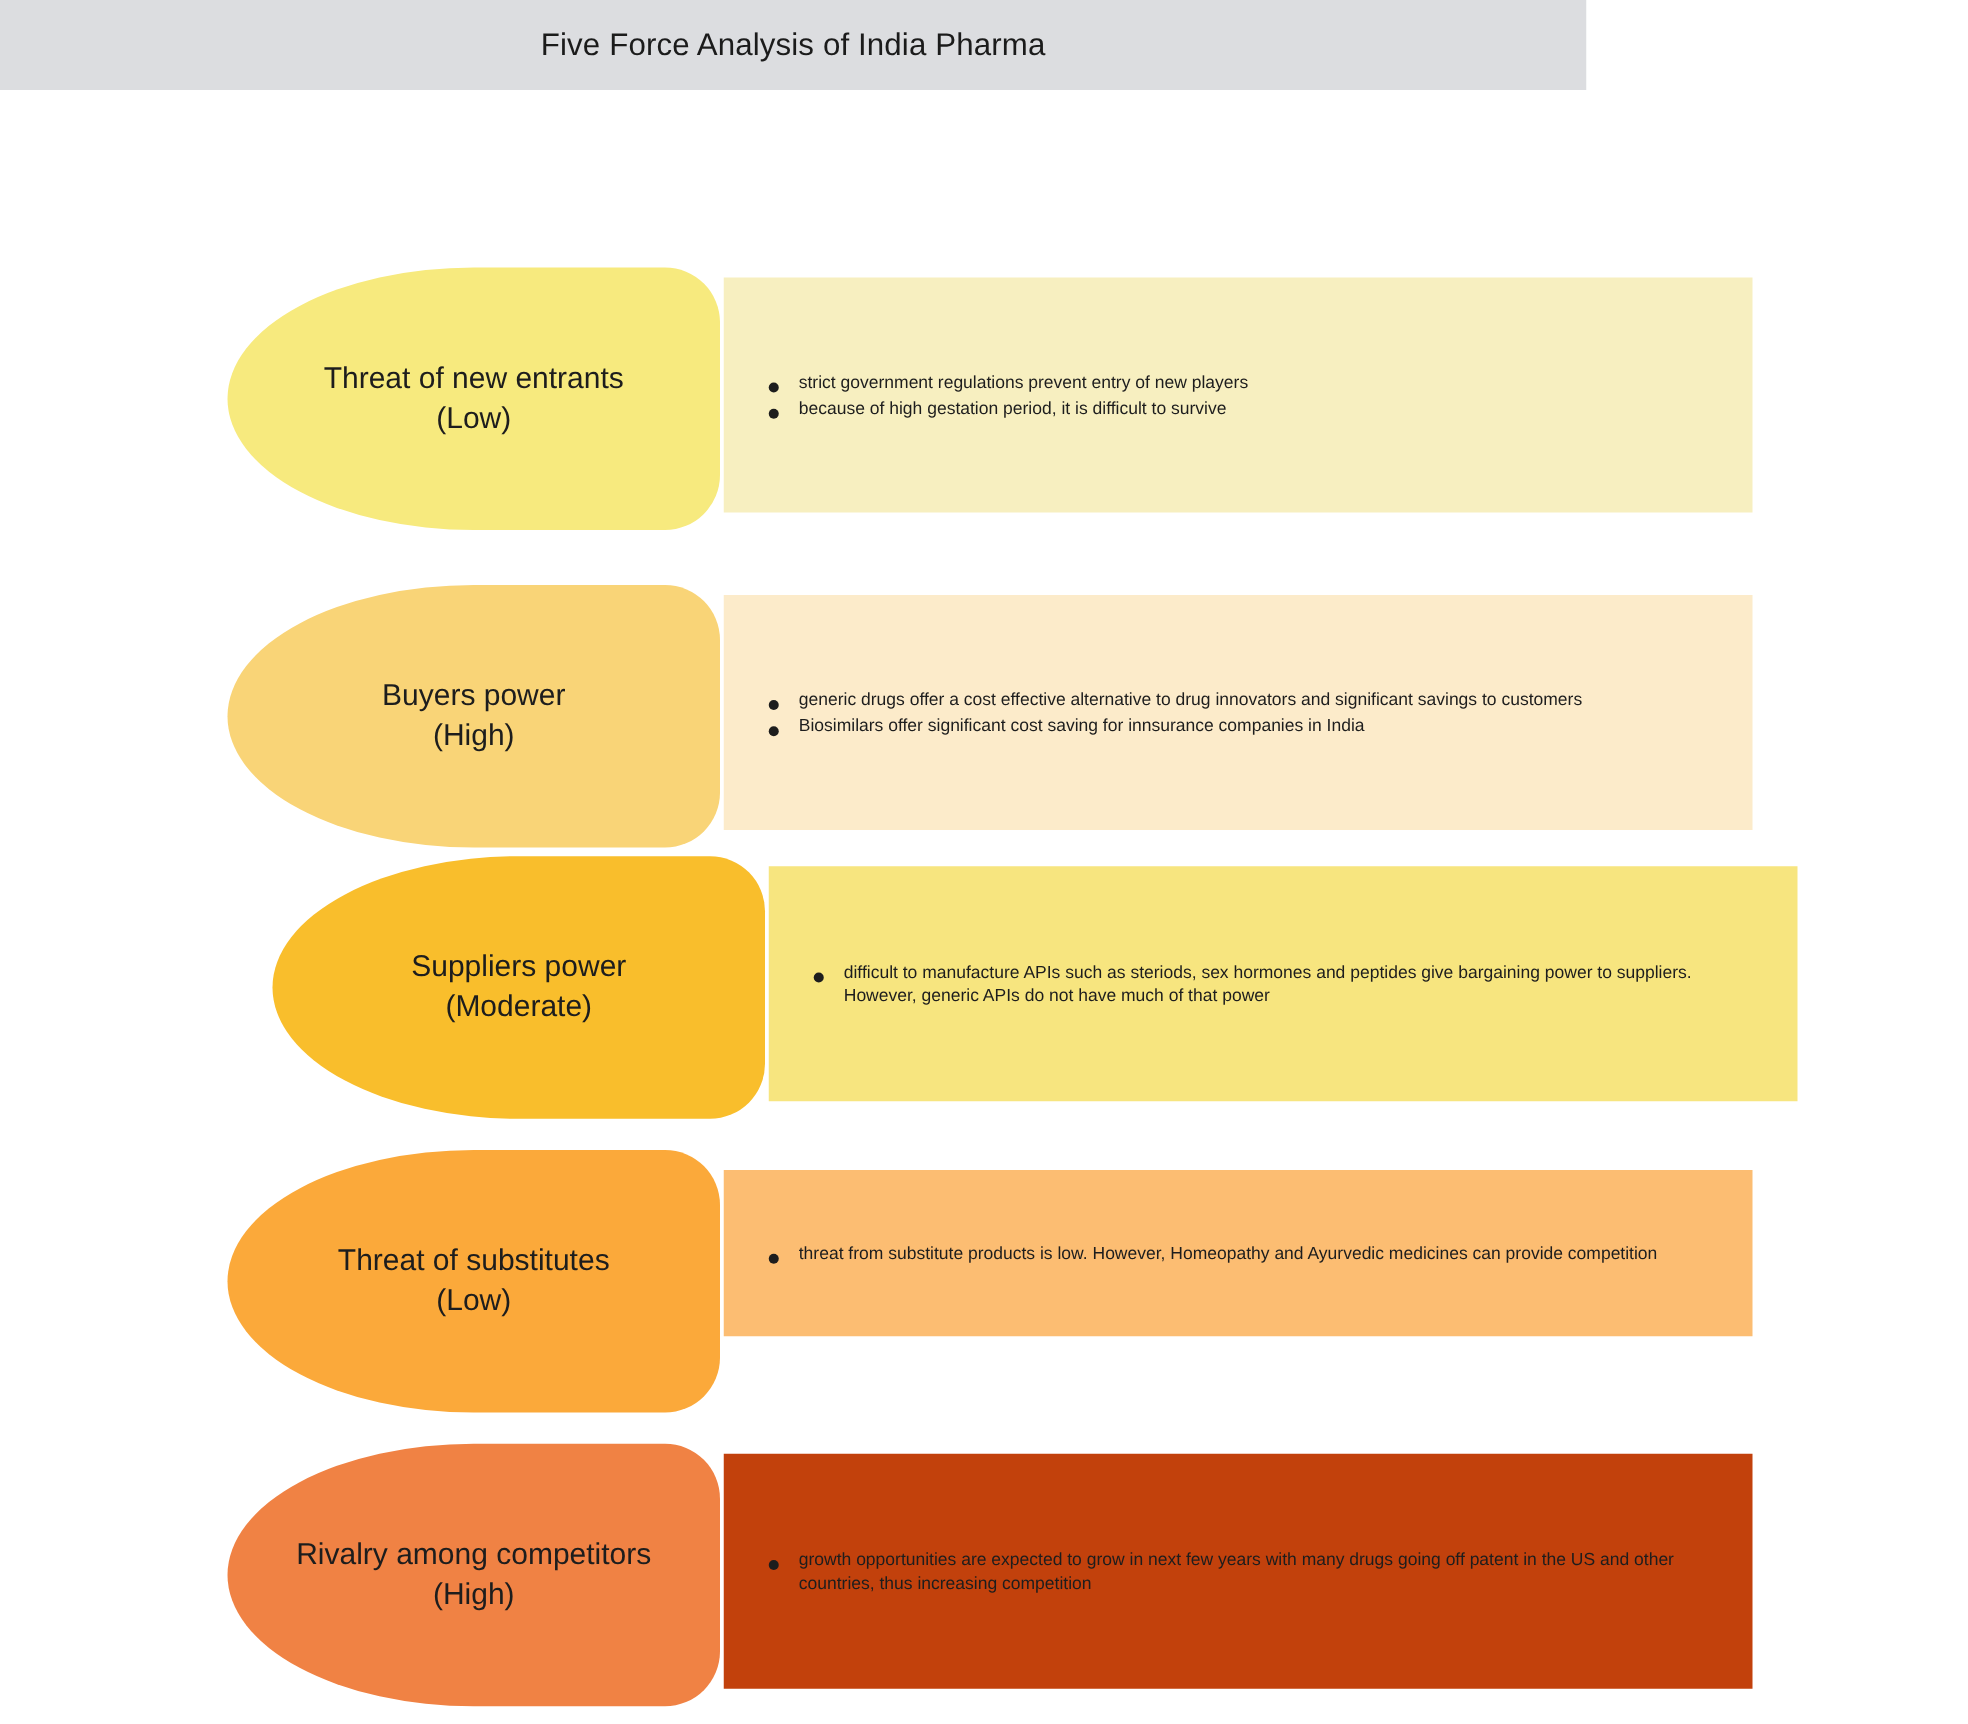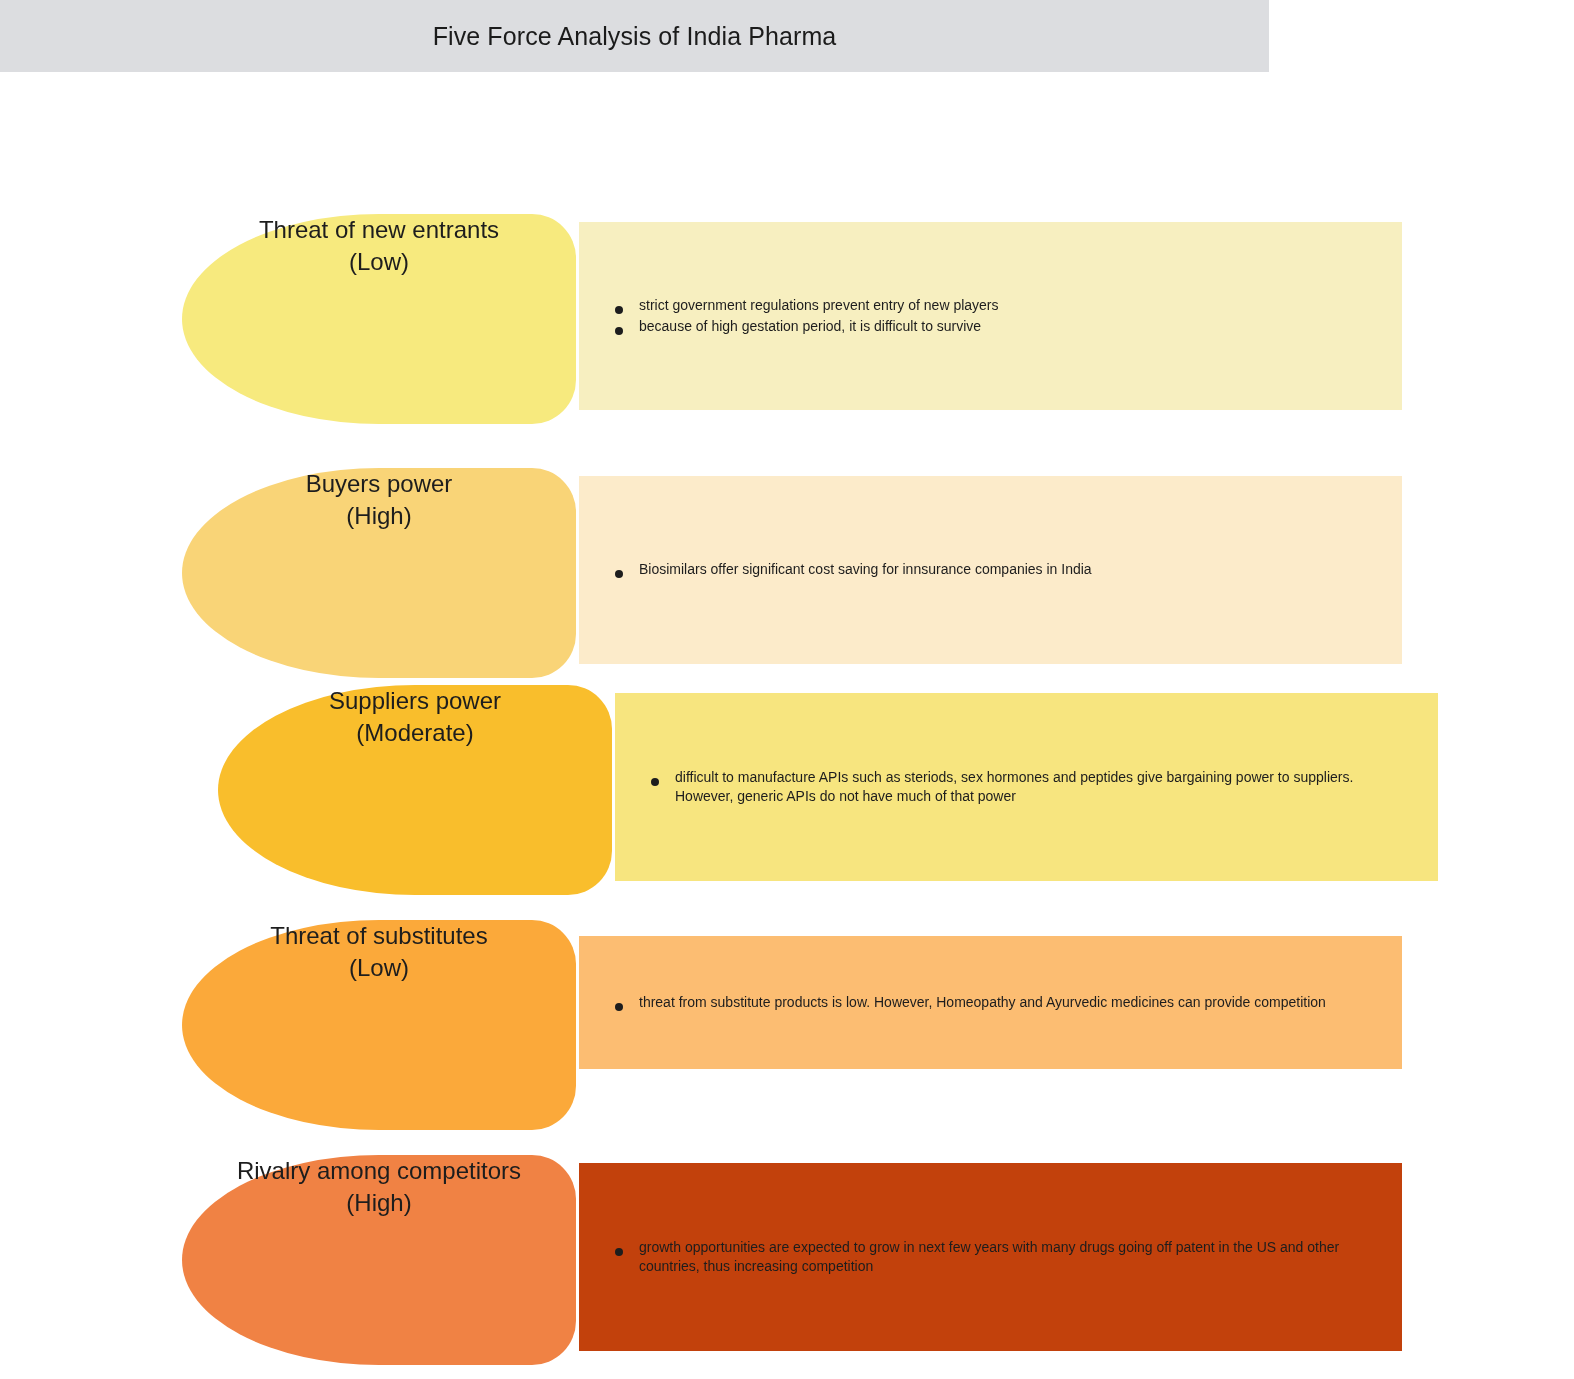--- a/index.html
+++ b/index.html
@@ -42,20 +42,21 @@
     left: 0;
     width: 1574px;
   }
 
   .pill {
     position: absolute;
     left: 182px;
     top: 0;
     width: 394px;
     display: flex;
+    align-items: center;
     justify-content: center;
     box-sizing: border-box;
     padding: 0 26px;
     border-radius: 50% 44px 44px 50% / 50% 44px 44px 50%;
   }
   .pill-text {
     text-align: center;
     font-size: 24px;
     line-height: 1.32;
     color: #1d1d1d;
@@ -126,20 +127,24 @@
 
   <div class="force-row" style="top:396px;height:210px;">
     <div class="pill" style="height:210px;background:#f9d477;">
       <div class="pill-text">Buyers power
 (High)</div>
     </div>
     <div class="panel" style="top:8px;height:188px;background:#fcebca;">
       <ul class="bullet-list">
         <li class="bullet-item">
           <span class="bullet-dot"></span>
+          <span>generic drugs offer a cost effective alternative to drug innovators and significant savings to customers</span>
+        </li>
+        <li class="bullet-item">
+          <span class="bullet-dot"></span>
           <span>Biosimilars offer significant cost saving for innsurance companies in India</span>
         </li>
       </ul>
     </div>
   </div>
 
   <div class="force-row" style="top:613px;height:210px;margin-left:36px;">
     <div class="pill" style="height:210px;background:#f9be2c;">
       <div class="pill-text">Suppliers power
 (Moderate)</div>

